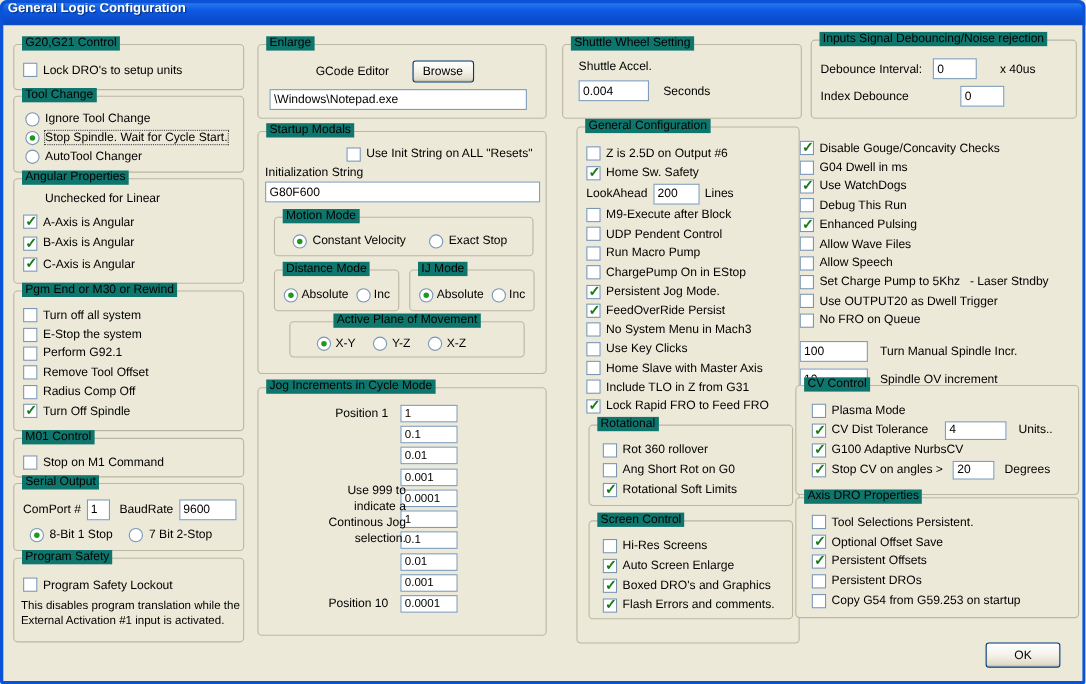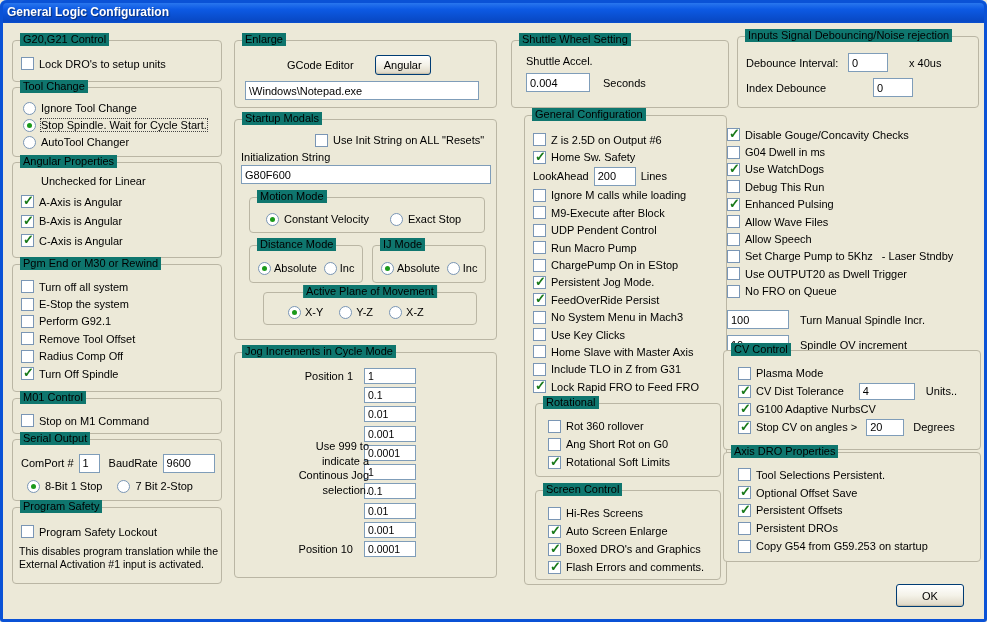--- a/index.html
+++ b/index.html
@@ -2,21 +2,21 @@
 <html><head>
 <meta charset="utf-8">
 <style>
   *{margin:0;padding:0;box-sizing:border-box}
   html,body{background:#fff}
   body{font-family:"Liberation Sans",sans-serif;font-size:11px;color:#000}
   .window{position:relative;width:987px;height:622px;background:#ECE9D8;overflow:hidden}
   .frame{position:absolute;inset:0;border:3px solid #0A52D6;border-radius:7px 7px 3px 3px;pointer-events:none;z-index:60}
   .titlebar{position:absolute;left:0;top:0;right:0;height:23px;z-index:55;
     background:linear-gradient(180deg,#5A9CFA 0%,#2E7CF0 8%,#0D5AE4 40%,#0848C4 92%,#0A50D0 100%);
-    color:#fff;font-weight:bold;font-size:12px;display:flex;align-items:center;padding-left:7px;
+    color:#fff;font-weight:bold;font-size:12px;display:flex;align-items:flex-start;padding-left:7px;
     border-radius:6px 6px 0 0;text-shadow:1px 1px 1px rgba(0,0,0,.45)}
   .g{position:absolute;border:1px solid #BAB6A4;border-radius:4px;background:#ECE9D8}
   .gs{position:relative;border:1px solid #BAB6A4;border-radius:4px}
   .gt{position:absolute;top:-8px;left:7px;background:#0f766e;padding:0 3px;white-space:nowrap;line-height:13px}
   .gtc{left:50%;transform:translateX(-50%)}
   .row{display:flex;align-items:center;gap:5px;white-space:nowrap}
   .r17{height:17.4px}
   .cb{width:13px;height:13px;flex:none;background:#fff;border:1px solid #7A96B5;position:relative}
   .cb.on::after{content:"\2713";position:absolute;left:1px;top:-3px;font-size:13px;font-weight:bold;color:#197A19}
   .rb{width:13px;height:13px;flex:none;background:#fff;border:1px solid #7A96B5;border-radius:50%;position:relative}
@@ -140,21 +140,21 @@
       <span>Program Safety Lockout</span>
     </div>
     <div class="note" style="margin:5px 0 0 6px">This disables program translation while the</div>
     <div class="note" style="margin:0 0 0 6px">External Activation #1 input is activated.</div>
   </div>
 
   <div class="g" style="left:234px;top:40px;width:263px;height:68px">
     <span class="gt">Enlarge</span>
     <div class="row" style="margin:14px 0 0 52px;height:20px">
       <span>GCode Editor</span>
-      <button class="btn" style="width:56px;height:20px;margin-left:16px">Angular</button>
+      <button class="btn" style="width:56px;height:20px;margin-left:16px">Browse</button>
     </div>
     <input class="tb" style="margin: 6px 0px 0px 10px; width: 234px;" value="\Windows\Notepad.exe">
   </div>
 
   <div class="g" style="left:234px;top:119px;width:263px;height:221px">
     <span class="gt">Startup Modals</span>
     <div class="row" style="margin:12px 0 0 80px;height:16px">
       <span class="cb"></span>
       <span>Use Init String on ALL  "Resets"</span>
     </div>
@@ -277,24 +277,20 @@
         <span class="cb on"></span>
         <span>Home Sw. Safety</span>
       </div>
       <div class="row" style="height:21px">
         <span>LookAhead</span>
         <input class="tb" style="width: 42px;" value="200">
         <span>Lines</span>
       </div>
       <div class="row r17">
         <span class="cb"></span>
-        <span>Ignore M calls while loading</span>
-      </div>
-      <div class="row r17">
-        <span class="cb"></span>
         <span>M9-Execute after Block</span>
       </div>
       <div class="row r17">
         <span class="cb"></span>
         <span>UDP Pendent Control</span>
       </div>
       <div class="row r17">
         <span class="cb"></span>
         <span>Run Macro Pump</span>
       </div>

